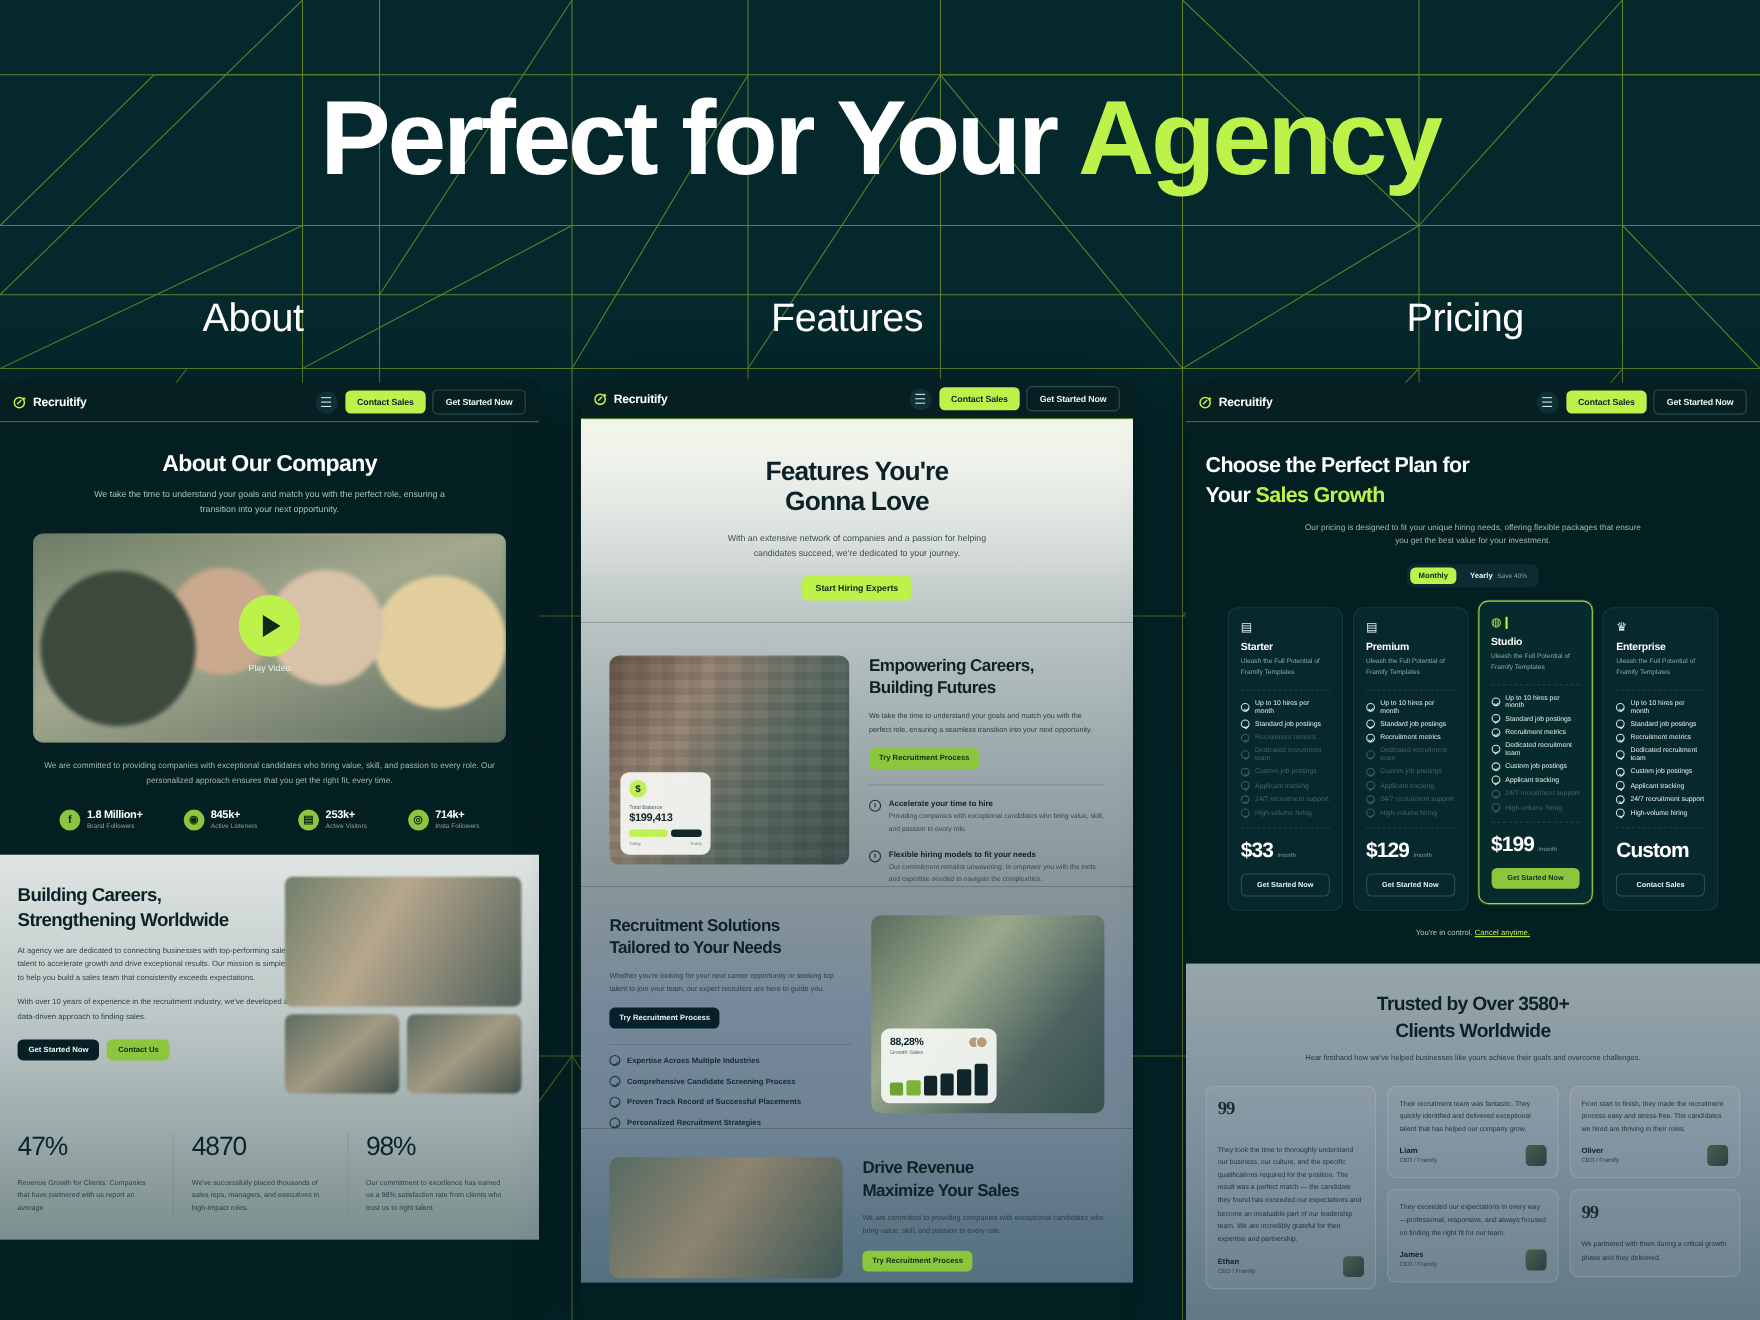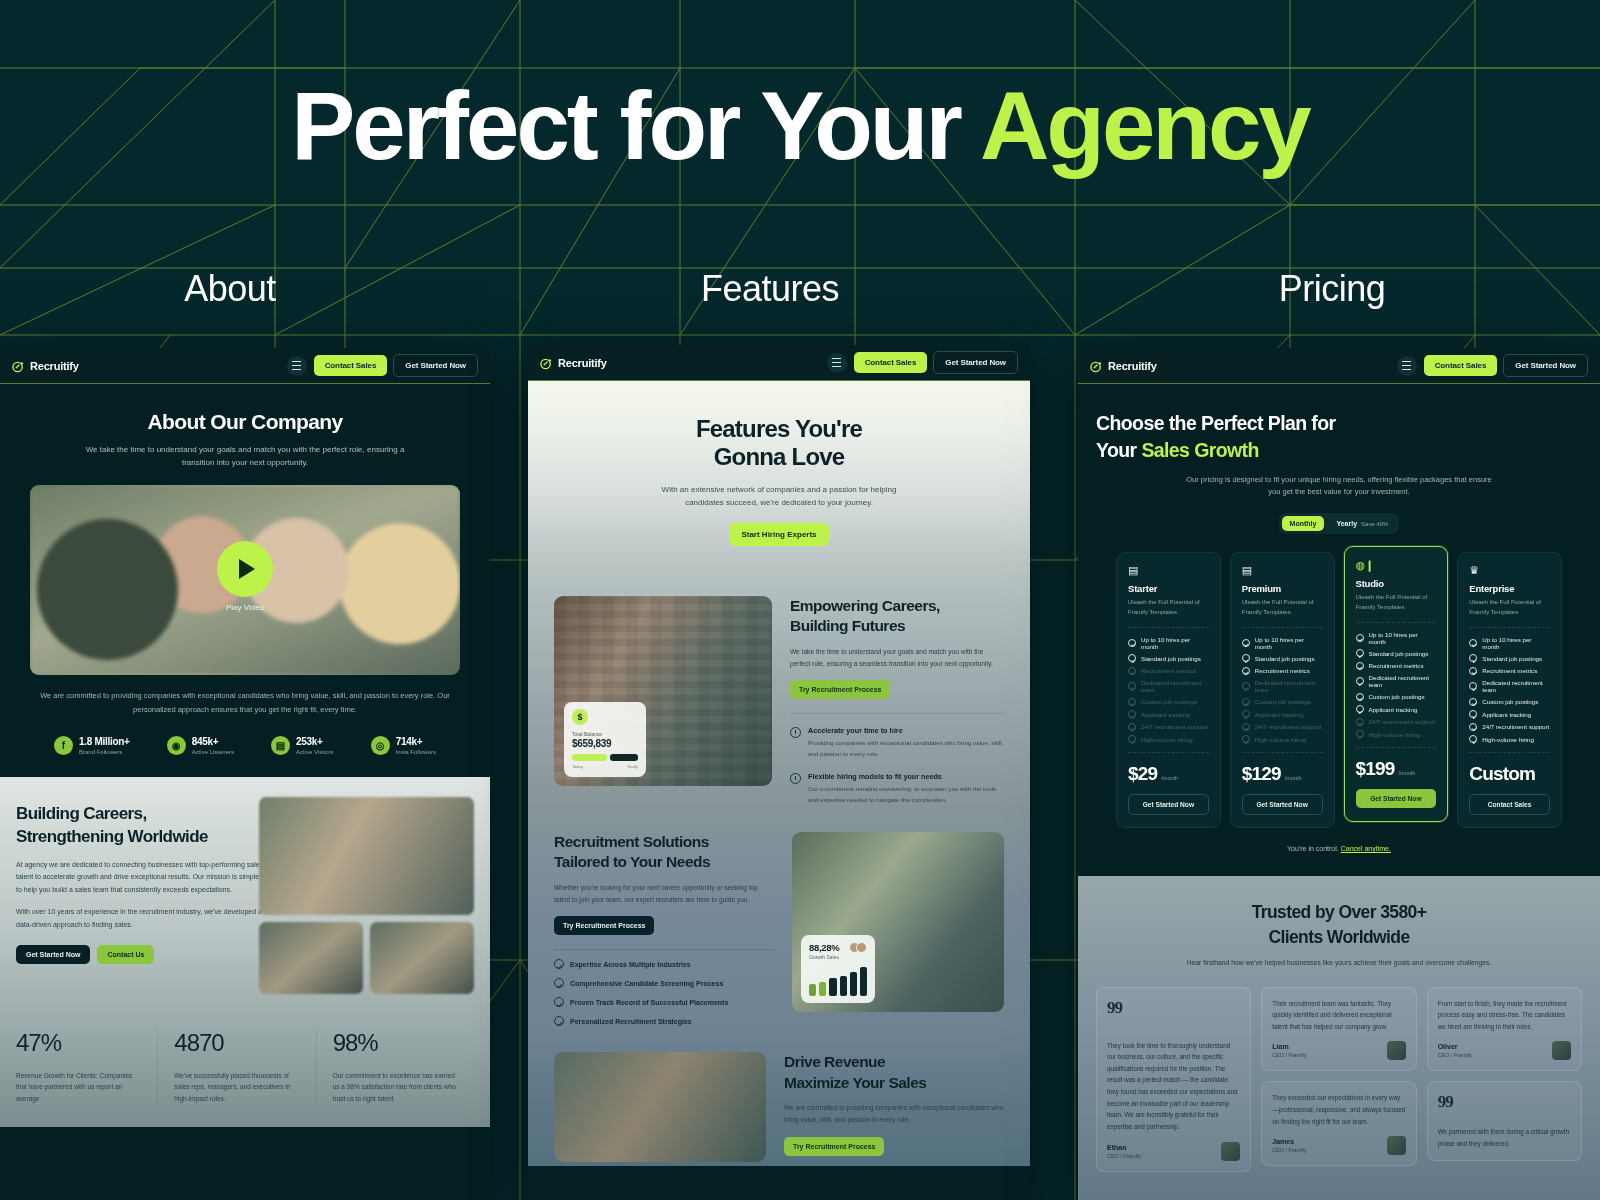--- a/index.html
+++ b/index.html
@@ -208,21 +208,21 @@
   .chk .cc { width:10px;height:10px;border-radius:50%;border:1.2px solid #17383f;position:relative; flex:none;}
   .chk .cc::after{content:"";position:absolute;left:2.3px;top:4.2px;width:4px;height:2px;border-left:1.2px solid #17383f;border-bottom:1.2px solid #17383f;transform:rotate(-45deg);}
   .chk .cl { color:#102a2f; font-size:7px; font-weight:600; }
   .feat-btn-dark { margin-top:11px; display:inline-block; background:#06212a; color:#e7f2ee; font-size:7px; font-weight:700; border-radius:5px; padding:6px 9px; }
 
   .feat-img2 {
     width:212px; height:180px; border-radius:9px; flex:none; position:relative; overflow:hidden;
     background: linear-gradient(130deg,#5a6d5c,#9aa98d 35%,#4d6360 70%,#37514c);
   }
   .chart-card {
-    position:absolute; left:9px; bottom:9px; width:74px; border-radius:8px;
+    position:absolute; left:9px; bottom:9px; width:105px; border-radius:8px;
     background:rgba(244,247,243,.93); padding:7px 8px 7px;
   }
   .chart-card .ch-top { display:flex; justify-content:space-between; align-items:flex-start; }
   .chart-card .pct { color:#0d2227; font-size:9.5px; font-weight:700; letter-spacing:-.3px; }
   .chart-card .cl2 { color:#56686a; font-size:5px; margin-top:1px;}
   .chart-card .avs { display:flex; }
   .chart-card .avs span { width:11px;height:11px;border-radius:50%;background:#b89b7d;border:1.4px solid #f4f7f3; margin-left:-4px; display:block;}
   .chart-card .bars2 { display:flex; align-items:flex-end; gap:3px; height:30px; margin-top:6px; }
   .chart-card .bars2 i { flex:1; border-radius:2px; display:block; }
 
@@ -474,21 +474,21 @@
       <div class="feat-cta">Start Hiring Experts</div>
       <div style="height:20px"></div>
     </div>
 
     <div class="feat-sec">
       <div class="feat-img">
         <div class="brick"></div>
         <div class="bal-card">
           <div class="ico">$</div>
           <div class="lab">Total Balance</div>
-          <div class="val">$659,839</div>
+          <div class="val">$199,413</div>
           <div class="bars">
               <i class="a"></i>
               <i class="b"></i>
             </div>
           <div class="sub">
             <span>Today</span>
             <span>Yearly</span>
           </div>
         </div>
       </div>
@@ -654,21 +654,21 @@
                 <span class="pc"></span>
                 <span class="pl">24/7 recruitment support</span>
               </div>
               <div class="pfeat off">
                 <span class="pc"></span>
                 <span class="pl">High-volume hiring</span>
               </div>
             </div>
           <div class="pdiv"></div>
           <div class="price">
-            <span class="amt">$29</span>
+            <span class="amt">$33</span>
             <span class="per">/month</span>
           </div>
           <div class="pbtn ghost">Get Started Now</div>
         </div>
 
         <div class="pcard">
           <div class="picon">▤</div>
           <div class="pname">Premium</div>
           <div class="pdesc">Uleash the Full Potential of Framify Templates</div>
           <div class="pdiv"></div>

